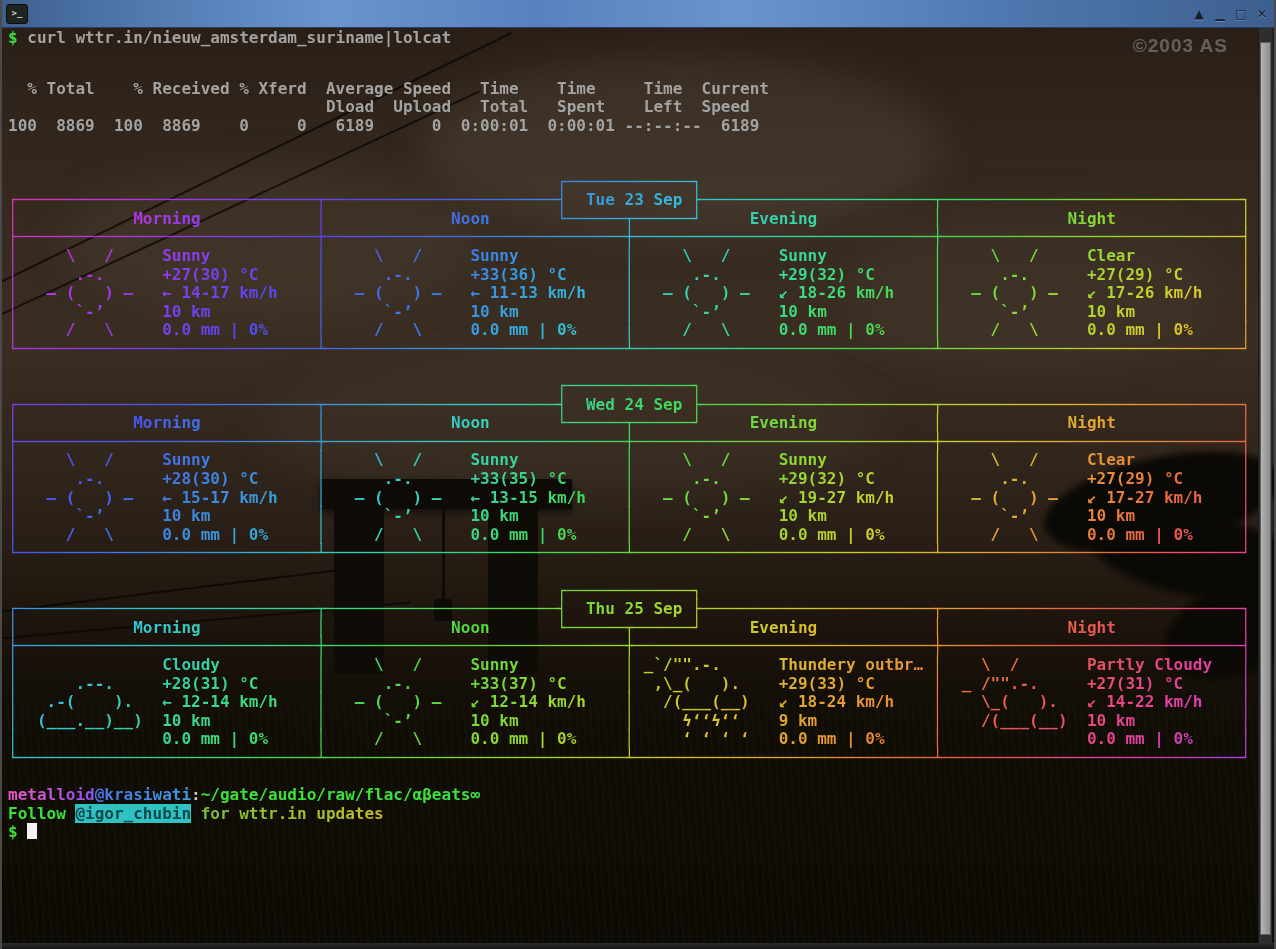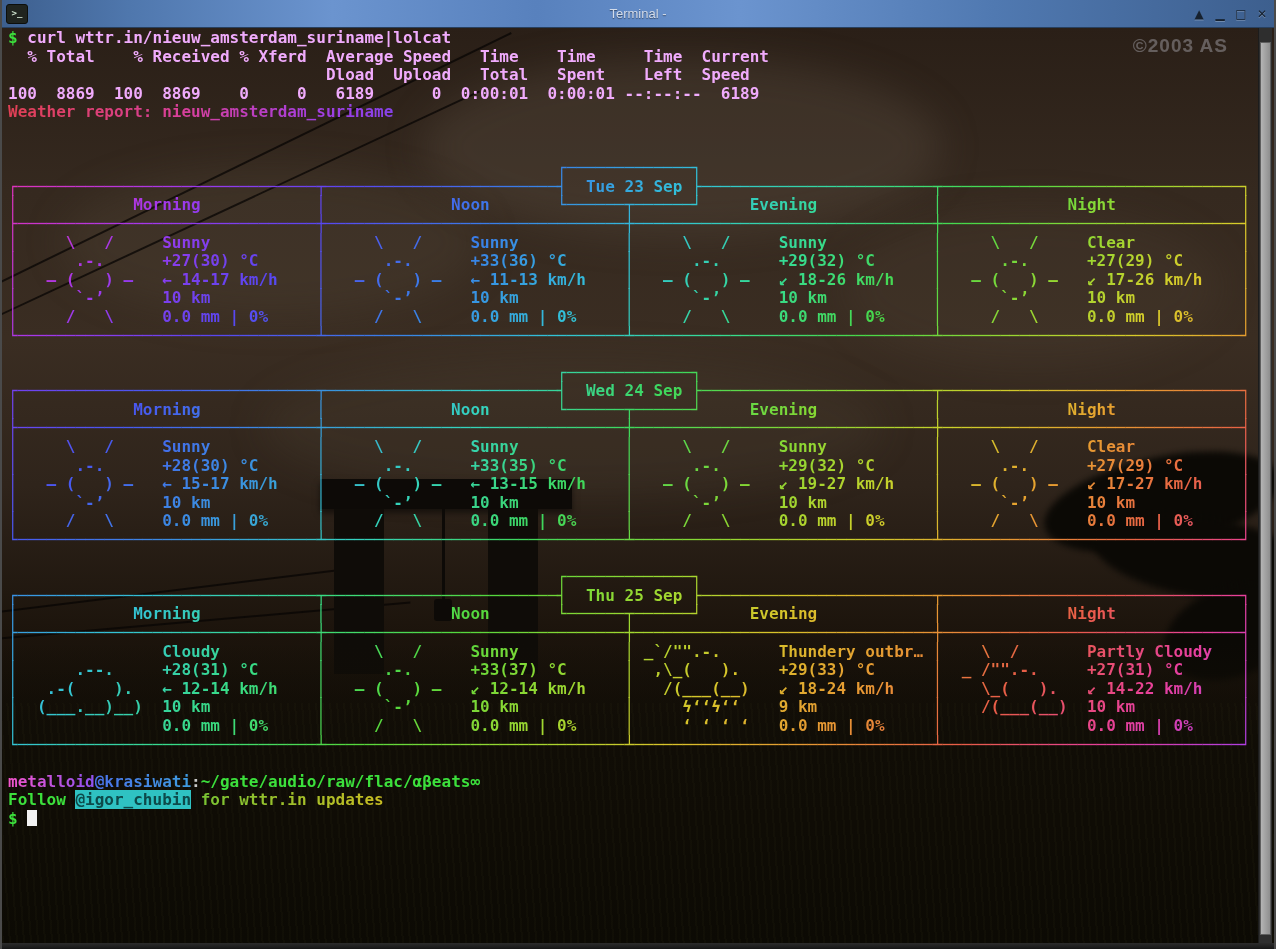--- a/index.html
+++ b/index.html
@@ -43,21 +43,21 @@
   .p3{left:1160px;top:560px;width:140px;height:90px;transform:rotate(-20deg);}
   .grass{position:absolute;left:0;right:0;bottom:0;height:300px;
     background:linear-gradient(180deg,rgba(14,11,5,0) 0%,rgba(16,13,6,.85) 30%,#0f0c05 60%,#0c0a04 100%);}
   .grass-tx{position:absolute;left:0;right:0;bottom:0;height:240px;opacity:.5;
     background:repeating-linear-gradient(86deg,rgba(42,40,18,.30) 0 2px,rgba(0,0,0,0) 2px 7px);}
   
   .screen{position:absolute;left:2px;top:27px;right:17px;bottom:6px;z-index:2;padding:2px 0 0 4px;
     font-size:16px;line-height:18.6px;font-weight:bold;}
   pre{margin:0;font:inherit;width:max-content;}
   .sp{height:18.6px;}
-  .white{color:#f0abfc;}
+  .white{color:#a3a3a3;margin-top:32px;}
   .grad{-webkit-background-clip:text;background-clip:text;color:transparent;}
   .g-wr{background-image:linear-gradient(93deg,#e04054 0%,#d8409a 45%,#a43ee0 80%,#8742ea 100%);}
   .g-cur{background-image:linear-gradient(125deg,#ee4fa0 0%,#d844c8 35%,#a040e8 70%,#7a4cf0 100%);}
   .g-d1{background-image:linear-gradient(133deg,#e832b4 0%,#a438ea 14%,#5946f0 26%,#3a7ce8 38%,#32c2d8 50%,#36dc92 62%,#48d848 72%,#96d832 82%,#d8cc2a 91%,#e89830 100%);}
   .g-d2{background-image:linear-gradient(133deg,#7c3cf0 0%,#4858f0 12%,#3a92e0 24%,#34d2c0 36%,#3ed85c 48%,#84d834 60%,#ccd02a 71%,#e8a030 81%,#e86444 91%,#ea3f96 100%);}
   .g-d3{background-image:linear-gradient(133deg,#3a86e8 0%,#34c4d4 12%,#38dc84 24%,#54d83e 36%,#a0d830 48%,#d8c42a 58%,#e89434 69%,#e85c48 79%,#e8409c 89%,#a93ee8 100%);}
   .g-loc{background-image:linear-gradient(92deg,#3cc83c 0%,#96c82a 35%,#ccb824 60%,#e88430 82%,#e84444 100%);}
   .g-user{background-image:linear-gradient(90deg,#f455cc,#8e52ee);}
   .g-host{background-image:linear-gradient(90deg,#4a72ea,#3e9ce0);}
   .g-fsuf{background-image:linear-gradient(90deg,#74c434,#c8bc22);}
@@ -93,36 +93,34 @@
     </div>
     <div class="palm p1"></div>
     <div class="palm p2"></div>
     <div class="palm p3"></div>
     <div class="grass"></div>
     <div class="grass-tx"></div>
   </div>
 
   <div class="titlebar">
     <div class="tb-icon">&gt;_</div>
-    <div class="tb-title">Terminal -</div>
     <div class="tb-watermark">©2003 AS</div>
     <div class="tb-controls">
       <div class="tb-btn">▲</div>
       <div class="tb-btn">▁</div>
       <div class="tb-btn">□</div>
       <div class="tb-btn">✕</div>
     </div>
   </div>
 
   <div class="screen">
     <pre><span class="green">$ </span><span class="white">curl wttr.in/nieuw_amsterdam_suriname|lolcat</span></pre>
     <pre class="white">  % Total    % Received % Xferd  Average Speed   Time    Time     Time  Current
                                  Dload  Upload   Total   Spent    Left  Speed
 100  8869  100  8869    0     0   6189      0  0:00:01  0:00:01 --:--:--  6189</pre>
-    <pre class="grad g-wr">Weather report: nieuw_amsterdam_suriname</pre>
     <div class="sp"></div>
     <div class="sp"></div>
     <pre class="grad g-d1">                                                         ┌─────────────┐
 ┌───────────────────────────────┬────────────────────────┤  Tue 23 Sep ├────────────────────────┬───────────────────────────────┐
 │            Morning            │             Noon       └──────┬──────┘     Evening            │             Night             │
 ├───────────────────────────────┼───────────────────────────────┼───────────────────────────────┼───────────────────────────────┤
 │     \   /     Sunny           │     \   /     Sunny           │     \   /     Sunny           │     \   /     Clear           │
 │      .-.      +27(30) °C      │      .-.      +33(36) °C      │      .-.      +29(32) °C      │      .-.      +27(29) °C      │
 │   ― (   ) ―   ← 14-17 km/h    │   ― (   ) ―   ← 11-13 km/h    │   ― (   ) ―   ↙ 18-26 km/h    │   ― (   ) ―   ↙ 17-26 km/h    │
 │      `-’      10 km           │      `-’      10 km           │      `-’      10 km           │      `-’      10 km           │

